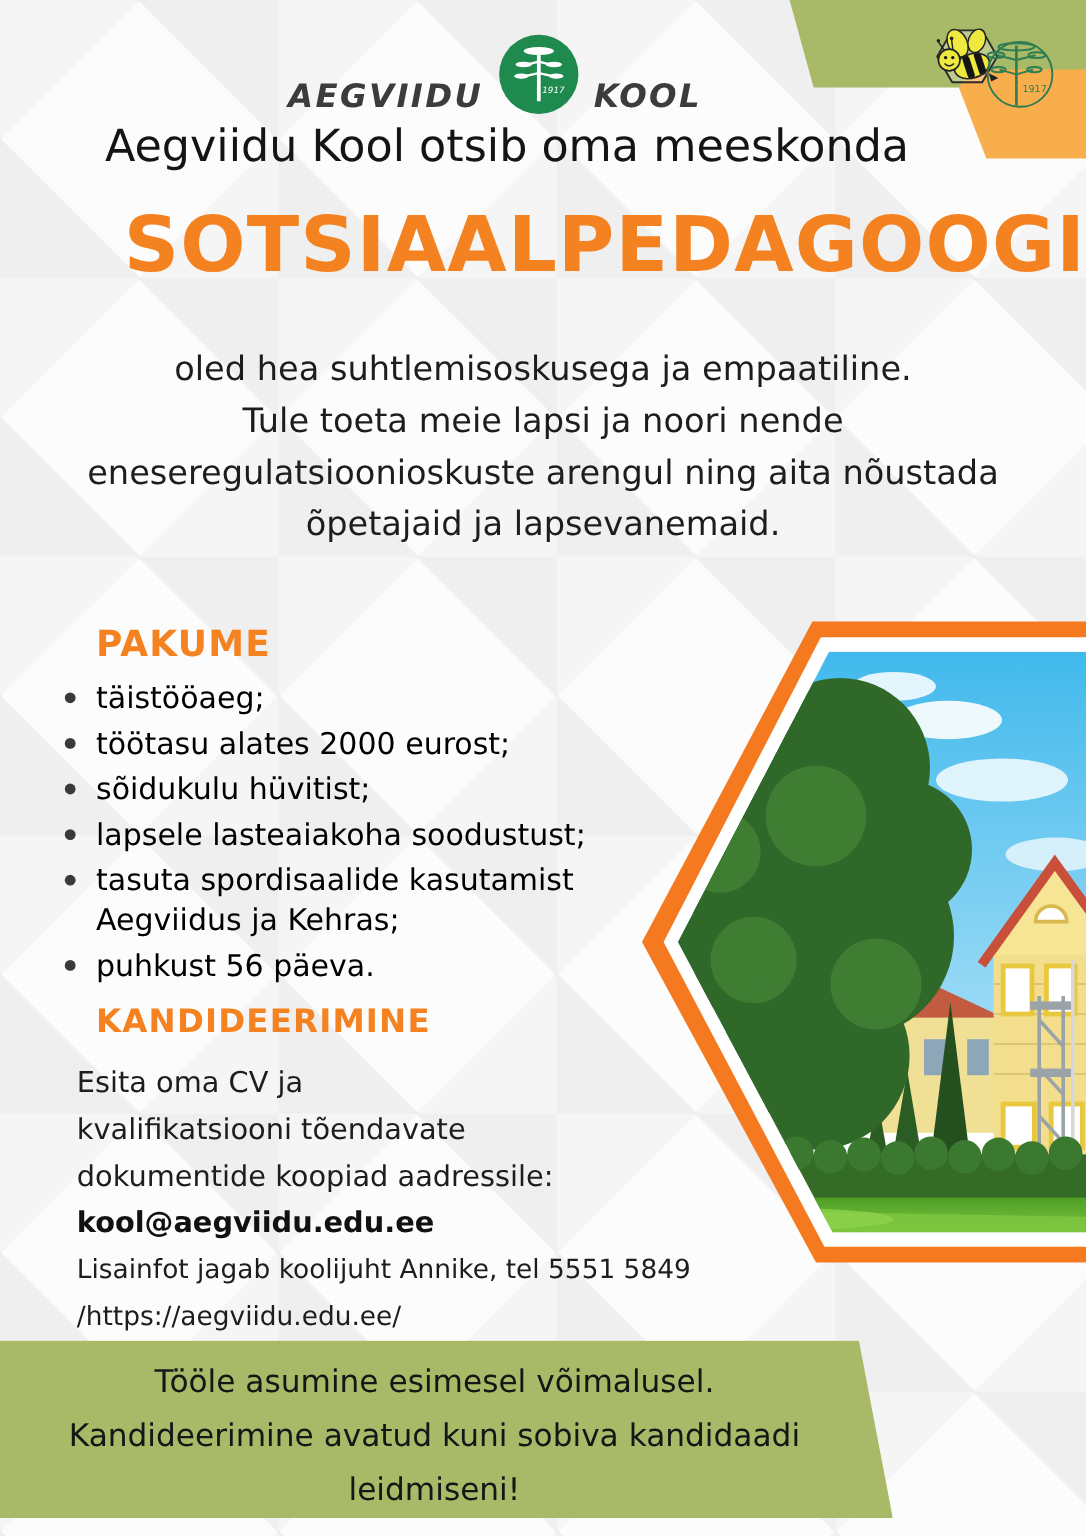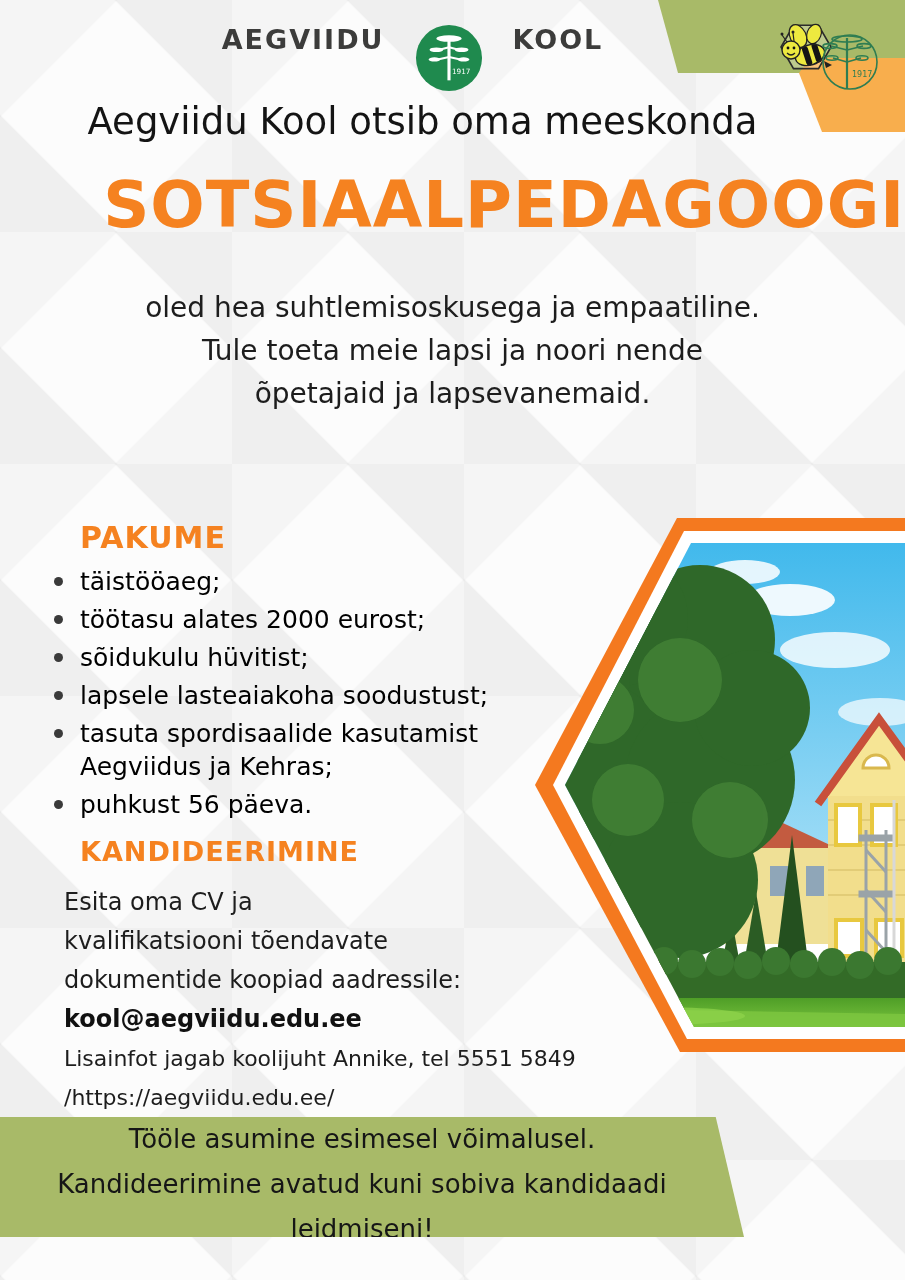--- a/index.html
+++ b/index.html
@@ -22,21 +22,21 @@
       linear-gradient(-45deg, rgba(0,0,0,0.028) 25%, transparent 25.5%, transparent 74.5%, rgba(0,0,0,0.028) 75%);
     background-size:232px 232px;
     background-position:0 0, 0 0;
     pointer-events:none;
   }
   
   .corner-svg{position:absolute;left:640px;top:0;width:265px;height:140px;}
   
   .logo-row{
     position:absolute;top:24px;left:0;right:80px;height:72px;
-    display:flex;align-items:flex-start;justify-content:center;gap:30px;
+    display:flex;align-items:flex-end;justify-content:center;gap:12px;font-style:italic;
   }
   .logo-text{
     font-size:27px;font-weight:bold;color:#3c3c3b;letter-spacing:2px;
   }
   .logo-circle{width:68px;height:68px;display:block;}
   
   .subtitle{
     position:absolute;top:100px;left:0;right:60px;
     text-align:center;font-size:37px;color:#141414;
     letter-spacing:0px;
@@ -68,24 +68,24 @@
   .kandideerimine{position:absolute;left:64px;top:836px;width:580px;}
   .kandideerimine .section-heading{margin-left:16px;font-size:27px;}
   .kand-lines{margin-top:16px;font-size:24px;line-height:39px;color:#1d1d1d;}
   .kand-lines div{white-space:nowrap;}
   .kand-email{font-size:24px;line-height:39px;font-weight:bold;color:#111;}
   .kand-info,.kand-url{font-size:22px;line-height:39px;color:#1d1d1d;white-space:nowrap;}
   
   .hex-photo{position:absolute;left:530px;top:500px;width:375px;height:565px;}
   
   .footer-banner{
-    position:absolute;left:0;top:1117px;width:744px;height:120px;
+    position:absolute;left:0;top:1117px;width:744px;height:148px;
     background:var(--olive-green,#a8ba68);
     clip-path:polygon(0 0, 96.2% 0, 100% 100%, 0 100%);
-    display:flex;align-items:flex-start;justify-content:center;
+    display:flex;align-items:flex-end;justify-content:center;
   }
   .footer-text{
     text-align:center;font-size:26px;line-height:45px;color:#161616;
     width:100%;padding-right:20px;
   }
 </style>
 </head>
 <body>
 
 <div class="poster">
@@ -151,20 +151,21 @@
     <span class="logo-text">KOOL</span>
   </div>
 
   <div class="subtitle">Aegviidu Kool otsib oma meeskonda</div>
   <div class="main-title">SOTSIAALPEDAGOOGI</div>
 
   <div class="intro">
 
       <div>oled hea suhtlemisoskusega ja empaatiline.</div>
       <div>Tule toeta meie lapsi ja noori nende</div>
+      <div>eneseregulatsioonioskuste arengul ning aita nõustada</div>
       <div>õpetajaid ja lapsevanemaid.</div>
     </div>
 
   <div class="pakume">
     <h2 class="section-heading">PAKUME</h2>
     <ul class="bullet-list">
 
     <li>
         <span class="bullet-dot"></span>
         <span>täistööaeg;</span>

